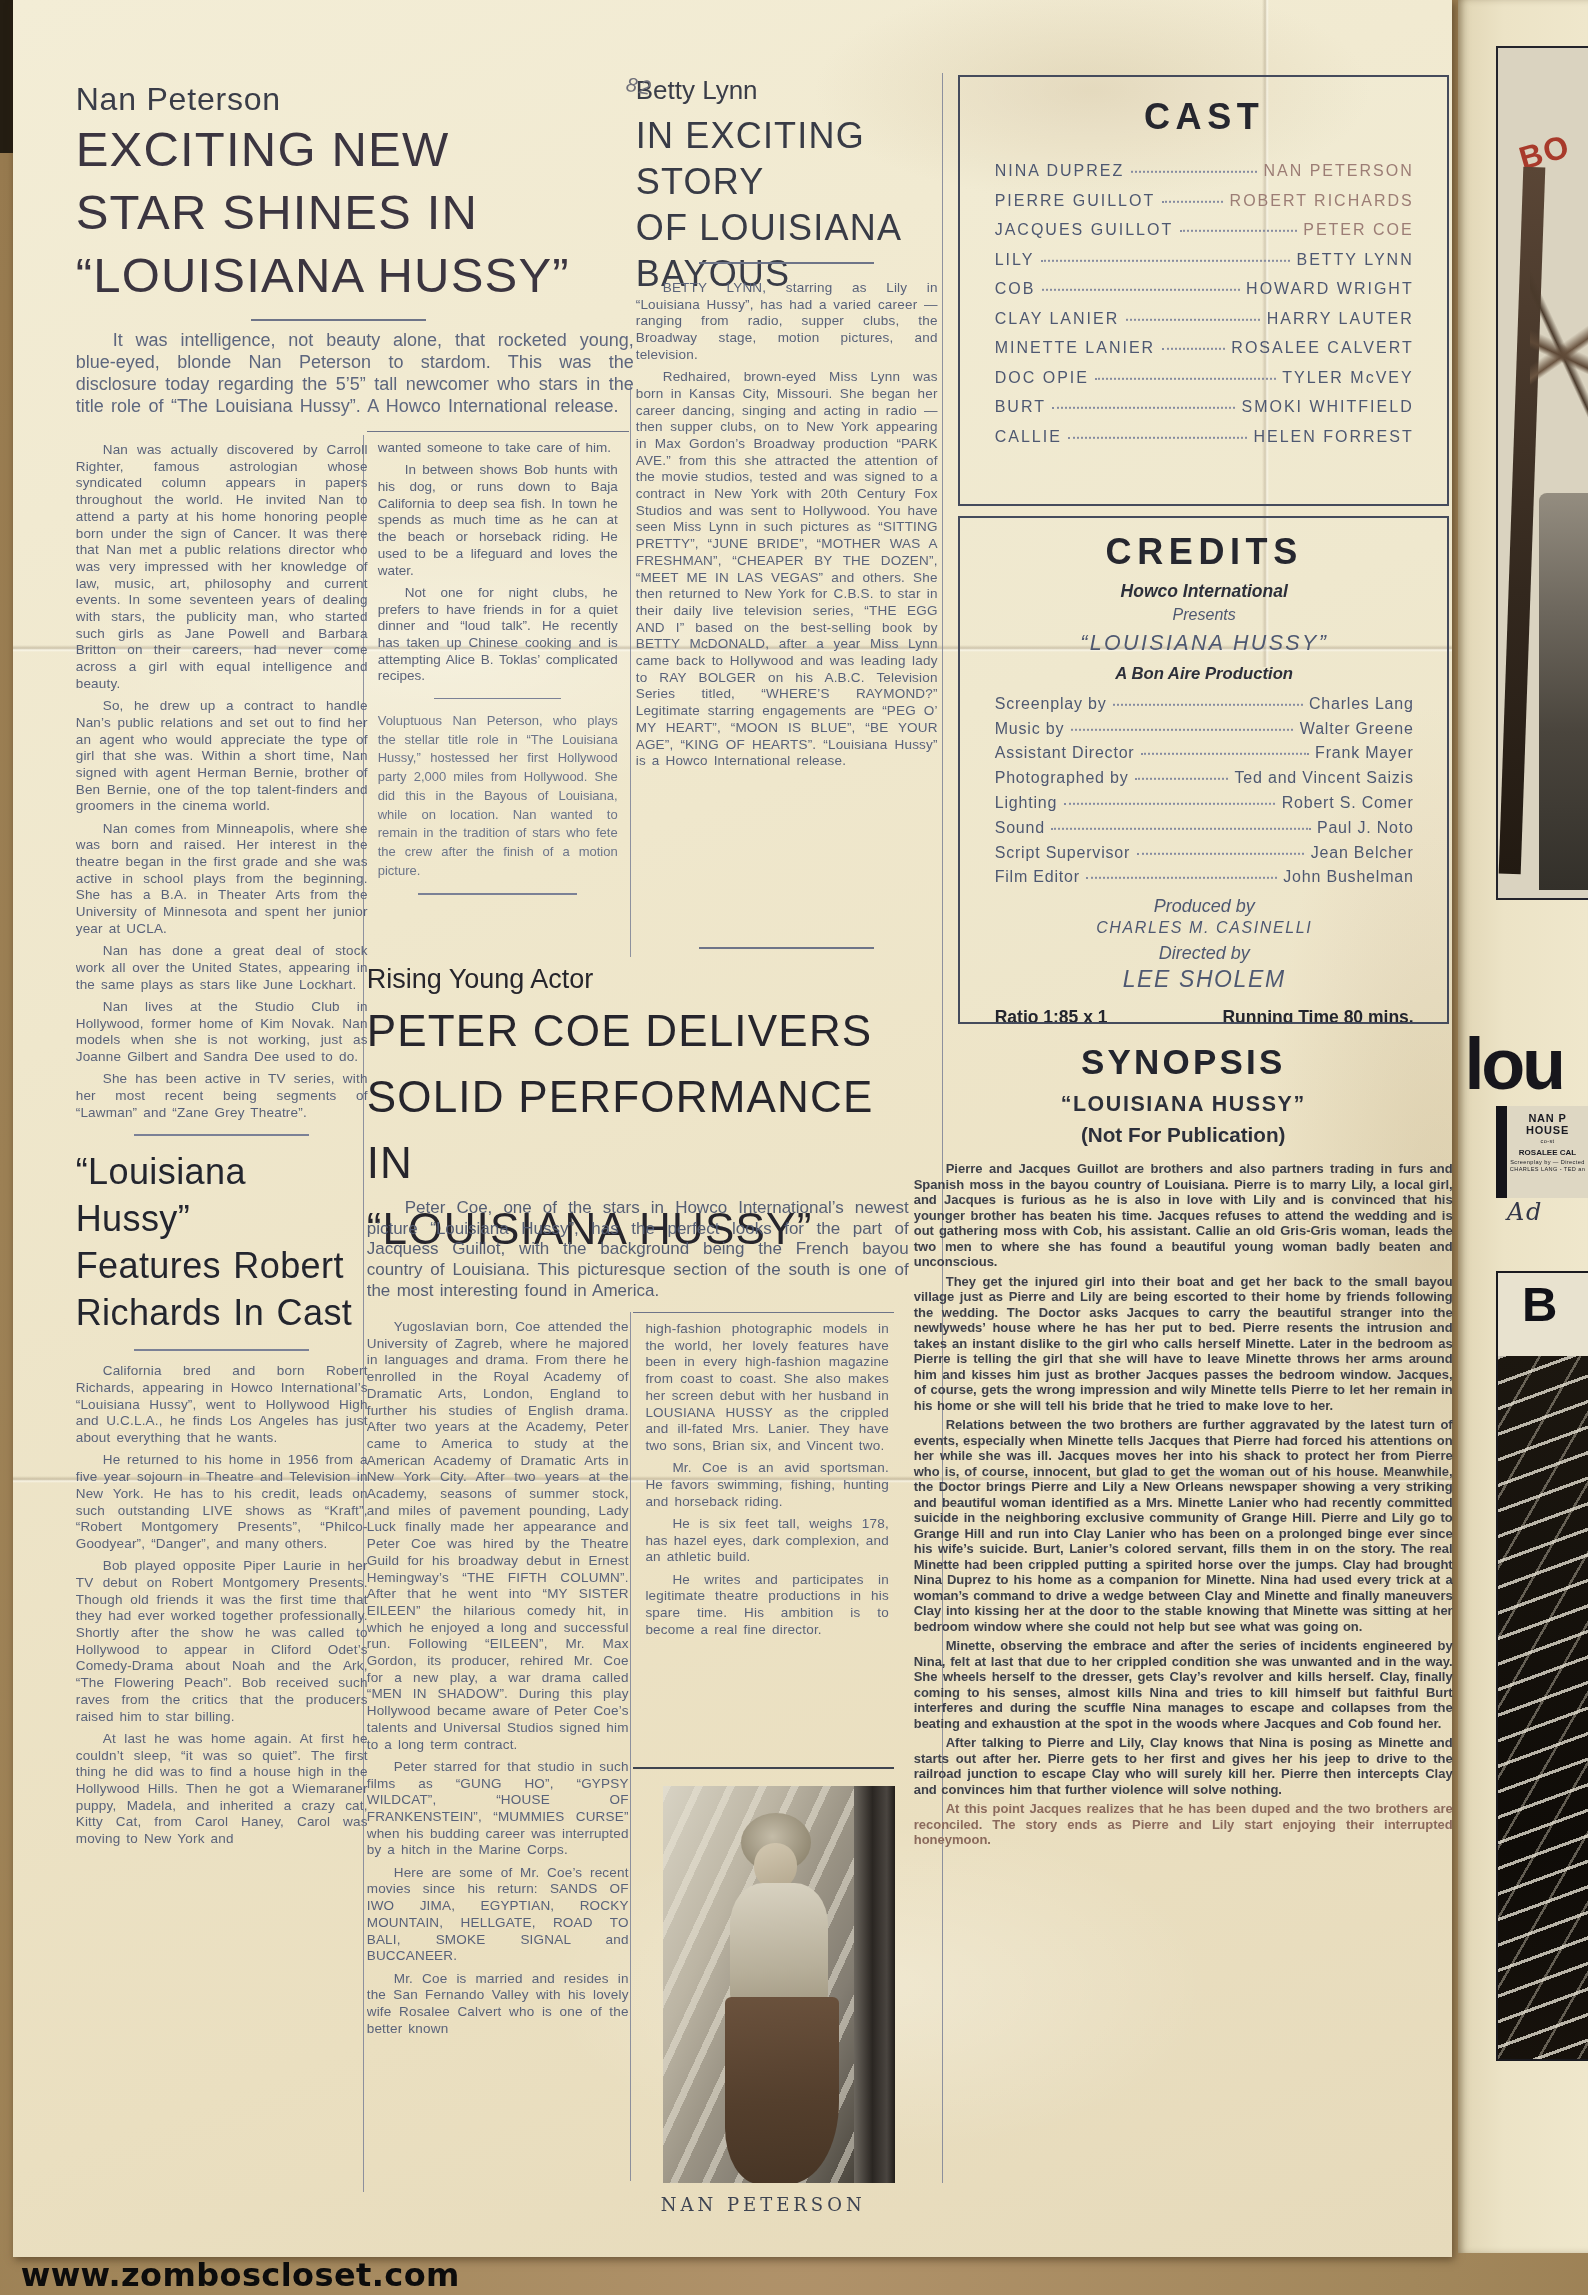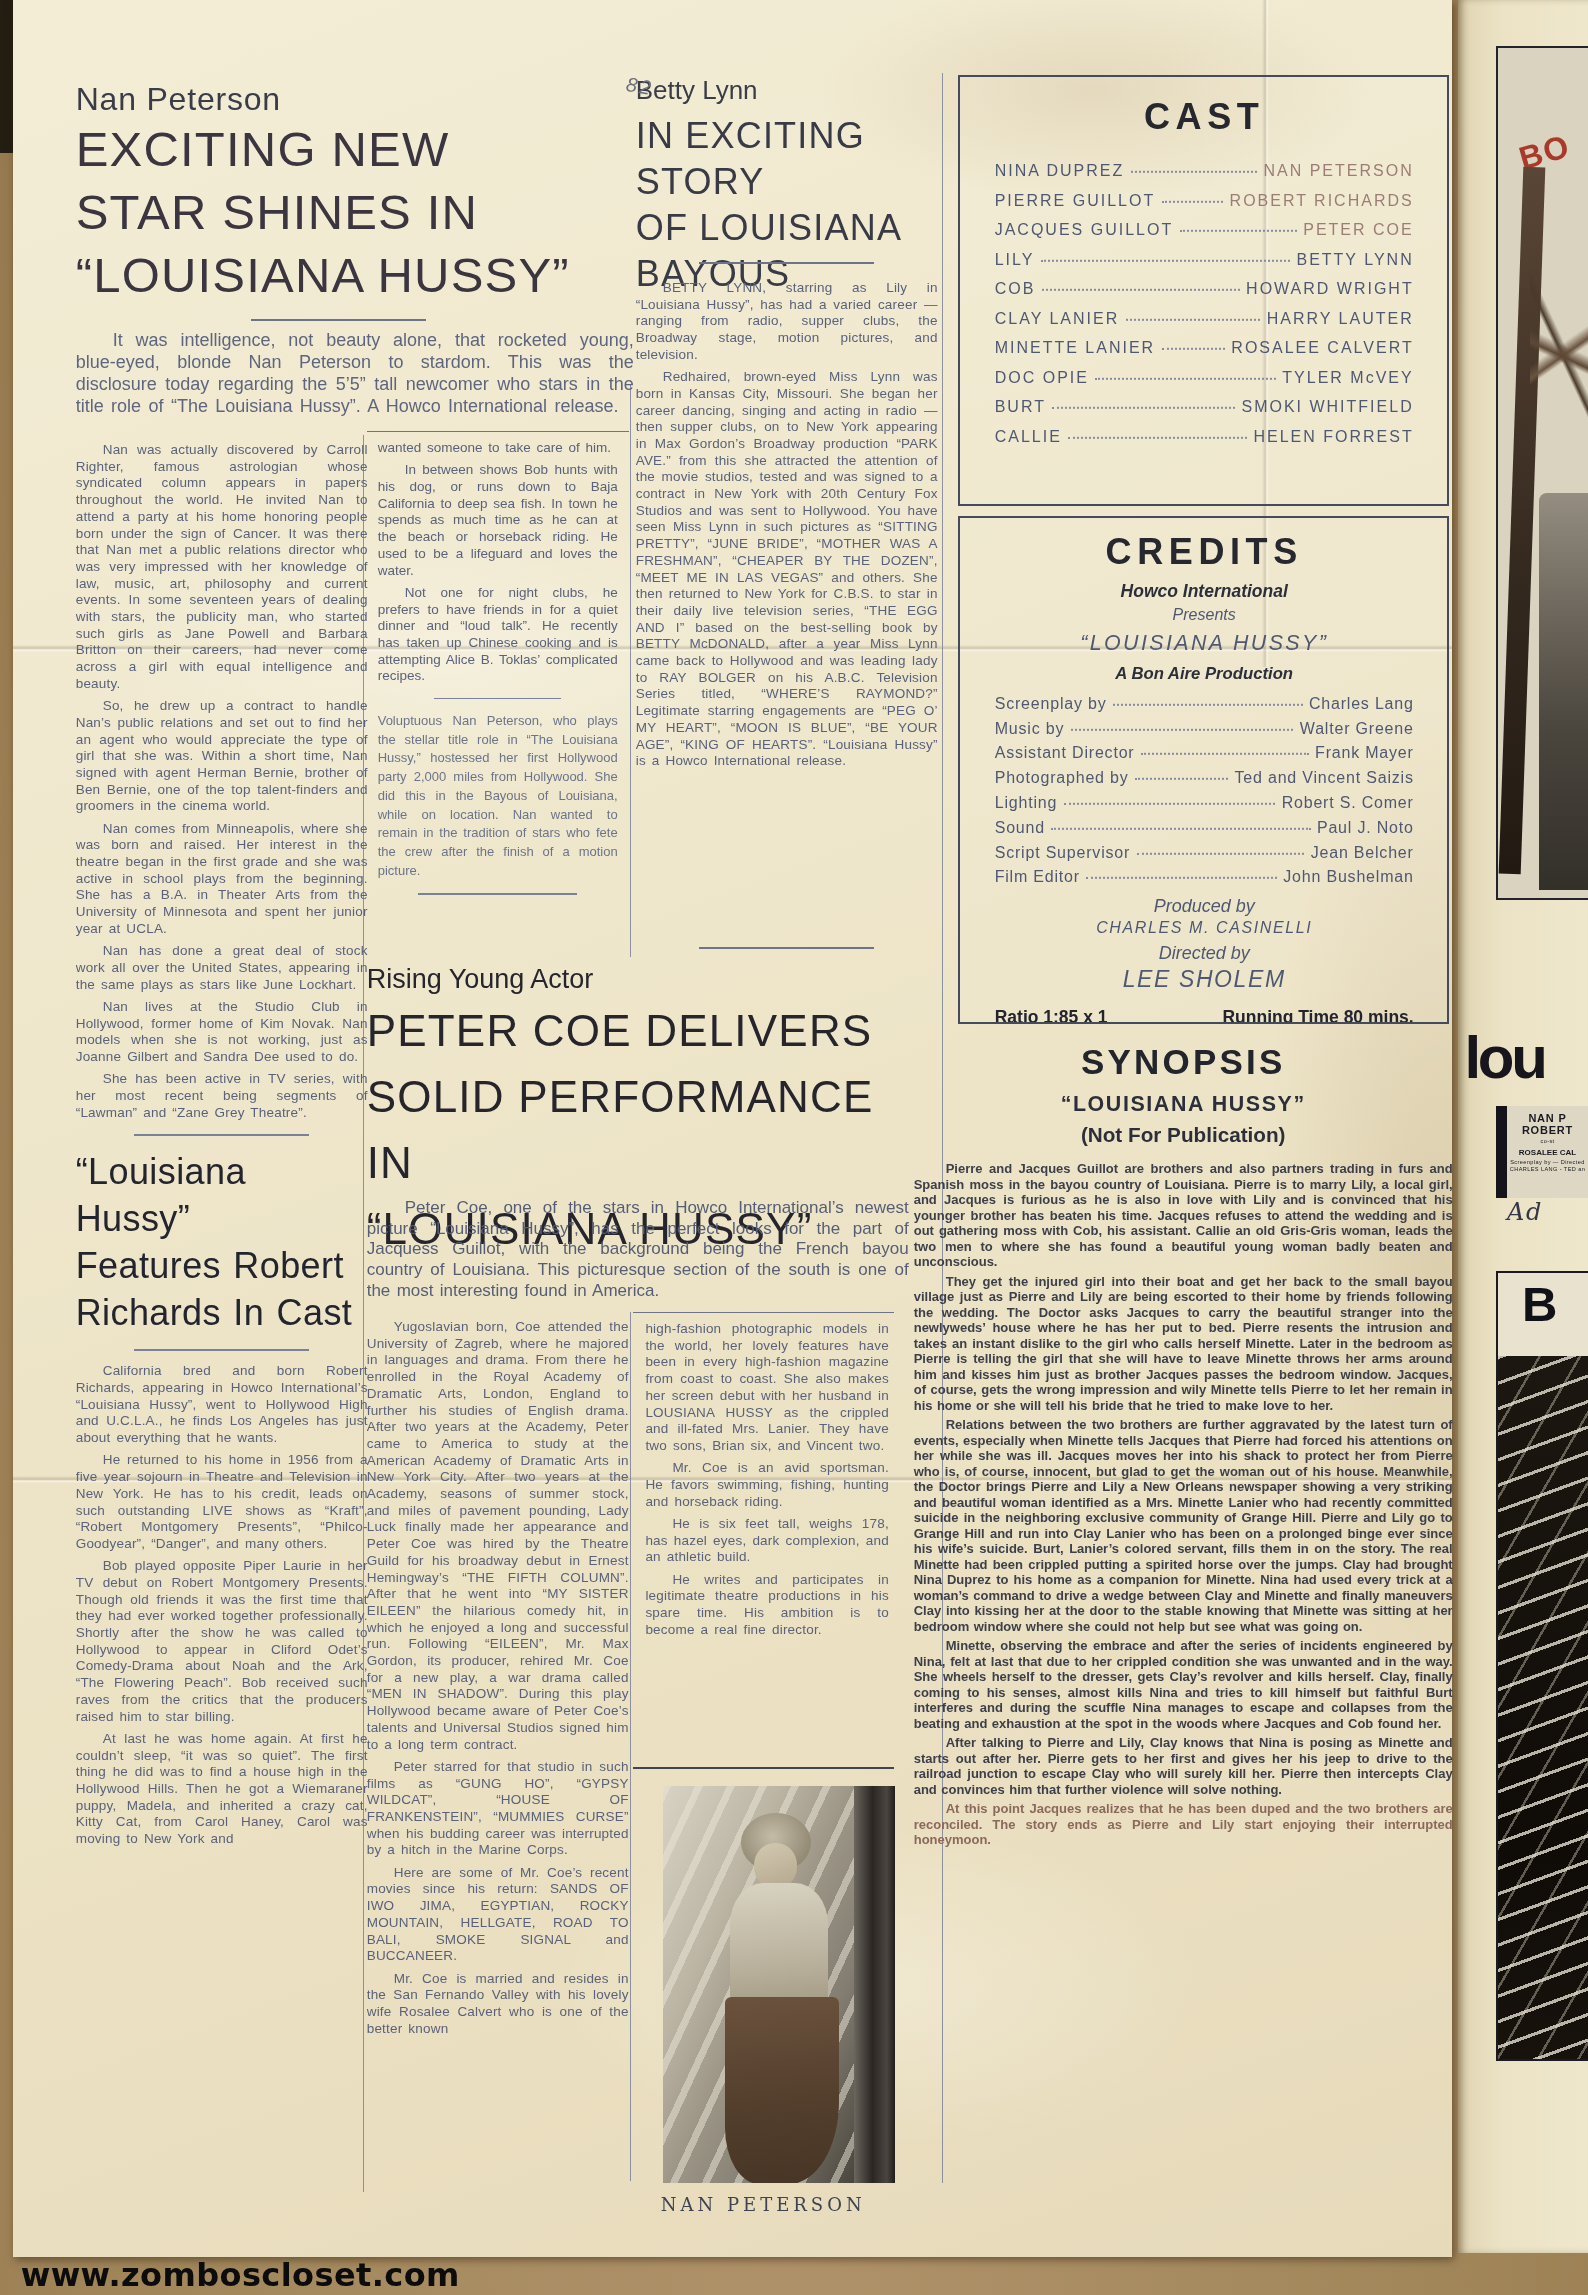--- a/index.html
+++ b/index.html
@@ -123,21 +123,21 @@
     transform:rotate(-16deg);letter-spacing:1.6px;}
   .frag-trunk{position:absolute;left:12.7px;top:119px;width:22px;height:707px;transform:rotate(2deg);
     background:linear-gradient(180deg,#5a4636,#33281e 60%,#221a12);}
   .frag-branches{position:absolute;left:32px;top:159px;width:64px;height:286px;
     background:
      linear-gradient(25deg, transparent 46%, #5d4836 48%, transparent 52%),
      linear-gradient(-35deg, transparent 46%, #6a5440 48%, transparent 52%),
      linear-gradient(65deg, transparent 47%, #4a3a2b 49%, transparent 53%);}
   .frag-fig{position:absolute;left:41px;top:445px;width:57px;height:397px;border-radius:8px 8px 0 0;
     background:linear-gradient(180deg,#948d80 0%,#6d675d 30%,#4a453d 60%,#33302a 100%);}
-  .frag-lou{position:absolute;left:6.4px;top:1023px;font-size:60px;font-weight:800;color:#17161c;
+  .frag-lou{position:absolute;left:6.4px;top:1023px;font-size:72px;font-weight:800;color:#17161c;
     letter-spacing:-3.2px;}
   .frag-credits{position:absolute;left:38px;right:0;top:1106px;height:92px;background:#ded7c3;
     border-left:11px solid #14141a;text-align:center;color:#191a22;padding-top:6.4px;box-sizing:border-box;}
   .fc-big{font-size:11px;font-weight:bold;letter-spacing:0.8px;line-height:12px;}
   .fc-tiny{font-size:5.6px;letter-spacing:0.4px;margin-top:1.6px;}
   .fc-mid{font-size:8px;font-weight:bold;margin-top:4px;}
   .frag-ad{position:absolute;left:49px;top:1198px;font-family:"DejaVu Serif",serif;font-style:italic;
     font-size:24px;color:#333748;letter-spacing:1.6px;}
   .frag-poster-b{position:absolute;left:38px;right:0;top:1271px;height:786px;
     border:2.4px solid #1a1a20;border-right:none;background:#e8e2cf;overflow:hidden;}
@@ -425,21 +425,21 @@
   <div class="side-page">
     <div class="frag-poster-top">
       <div class="frag-red">BO</div>
       <div class="frag-trunk"></div>
       <div class="frag-branches"></div>
       <div class="frag-fig"></div>
     </div>
     <div class="frag-lou">lou</div>
     <div class="frag-credits">
       <div class="fc-big">NAN P</div>
-      <div class="fc-big">ROBERT</div>
+      <div class="fc-big">HOUSE</div>
       <div class="fc-tiny">co-st</div>
       <div class="fc-mid">ROSALEE CAL</div>
       <div class="fc-tiny">Screenplay by — Directed</div>
       <div class="fc-tiny">CHARLES LANG - TED an</div>
     </div>
     <div class="frag-ad">Ad</div>
     <div class="frag-poster-b">
       <div class="b-letter">B</div>
       <div class="b-photo"></div>
     </div>

